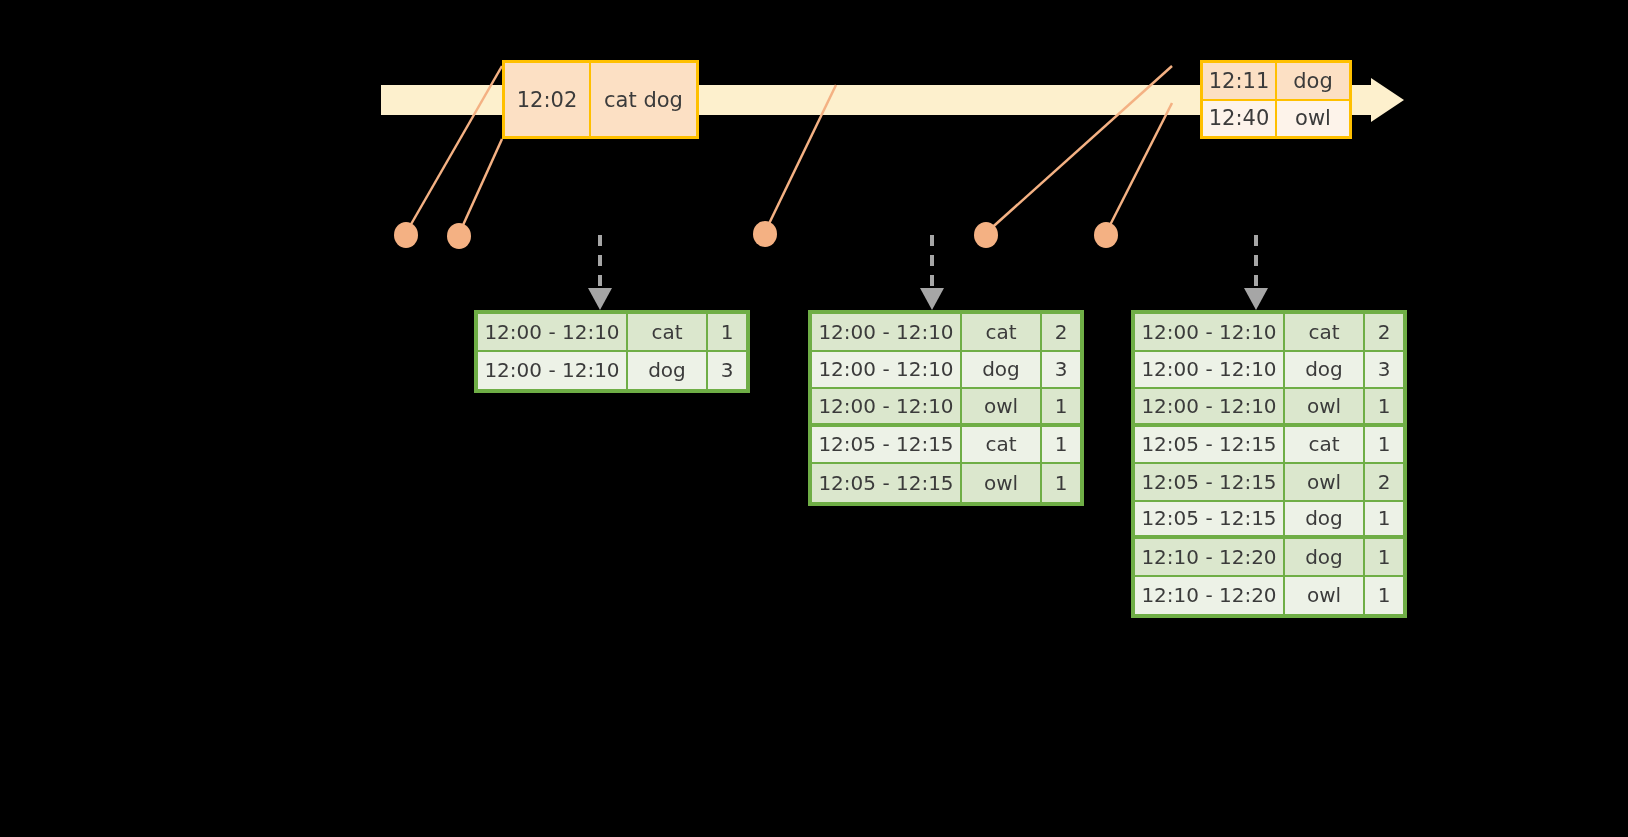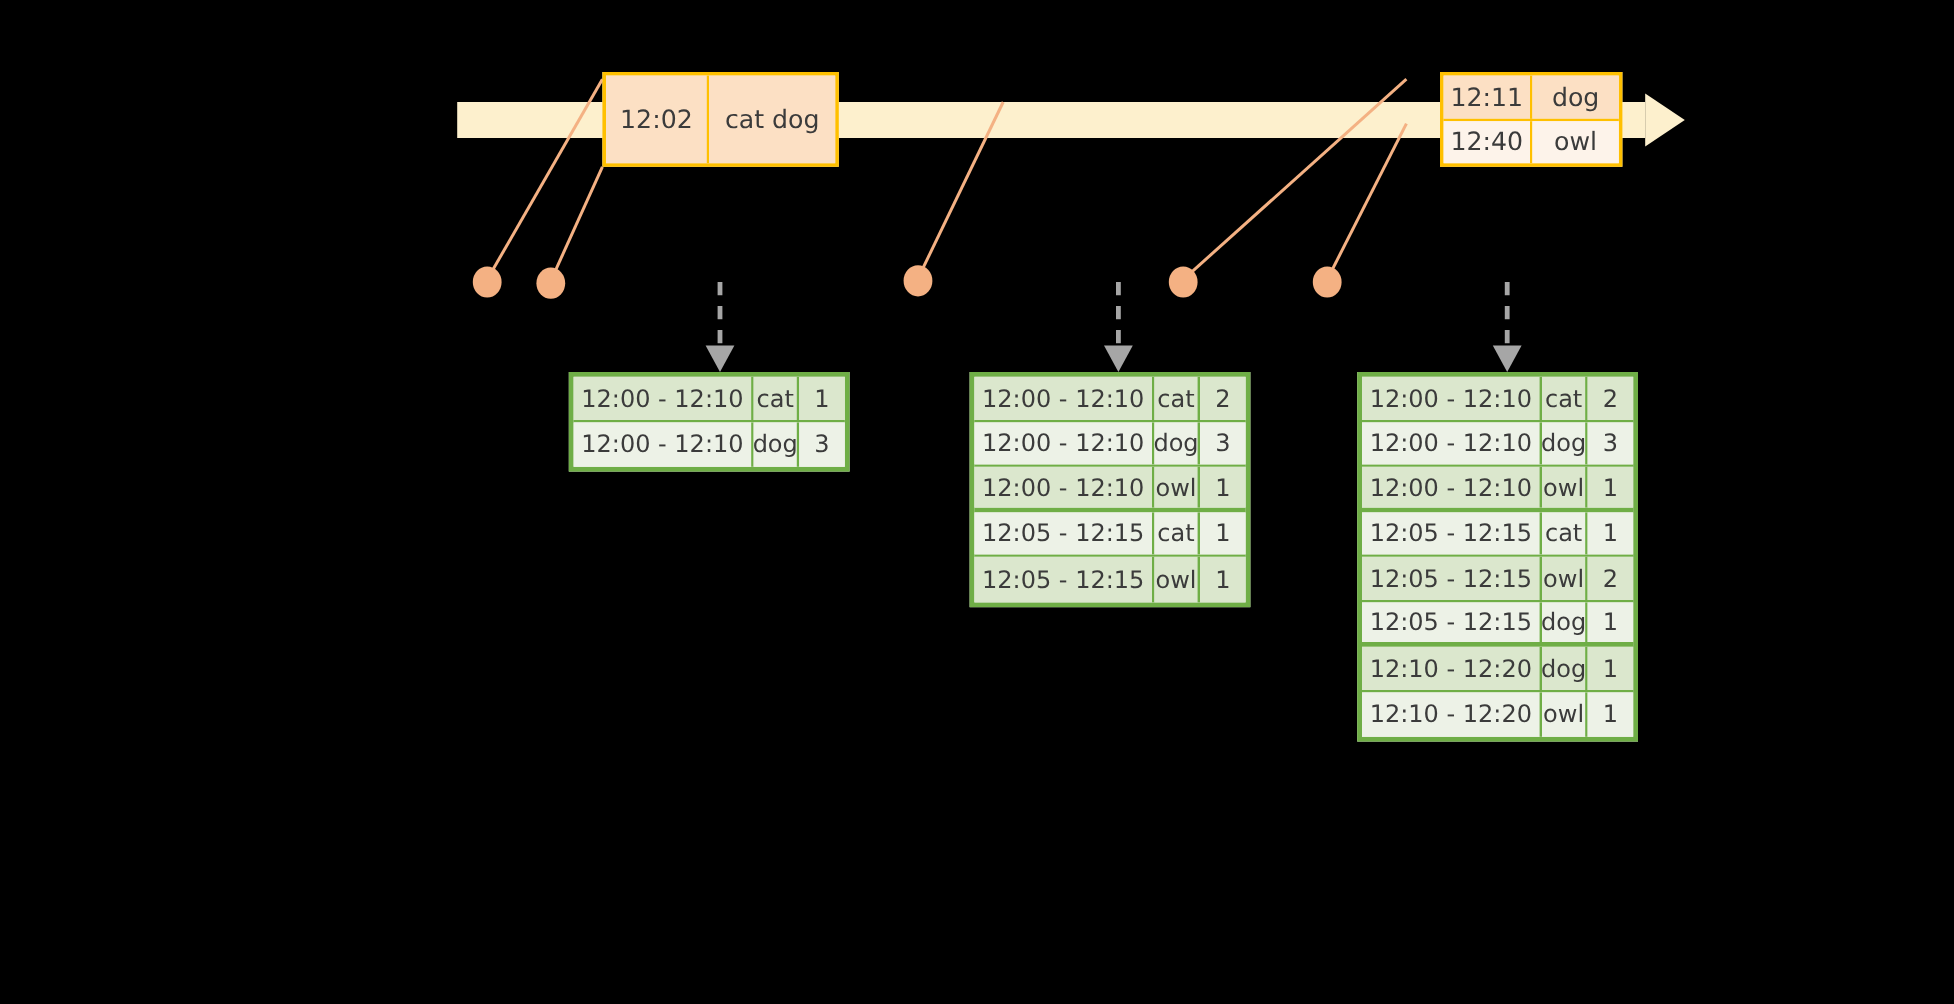--- a/index.html
+++ b/index.html
@@ -85,21 +85,21 @@
   .res-row.shade-light .cell { background: #edf2e7; }
   .cell {
     display: flex; align-items: center; justify-content: center;
     color: #3b3b3b;
     font-size: 20px;
     white-space: nowrap;
     border-right: 2px solid #6fae46;
   }
   .cell:last-child { border-right: none; }
   .c-window { width: 150px; }
-  .c-word   { width: 38px; }
+  .c-word   { width: 80px; }
   .c-count  { width: 38px; }
 
   .dot { position: absolute; border-radius: 50%; background: #f4b183; }
 </style>
 </head>
 <body>
 
 <div id="stage">
 
   <div class="timeline-bar" style="left:381px; top:85px; width:990px; height:30px;"></div>

